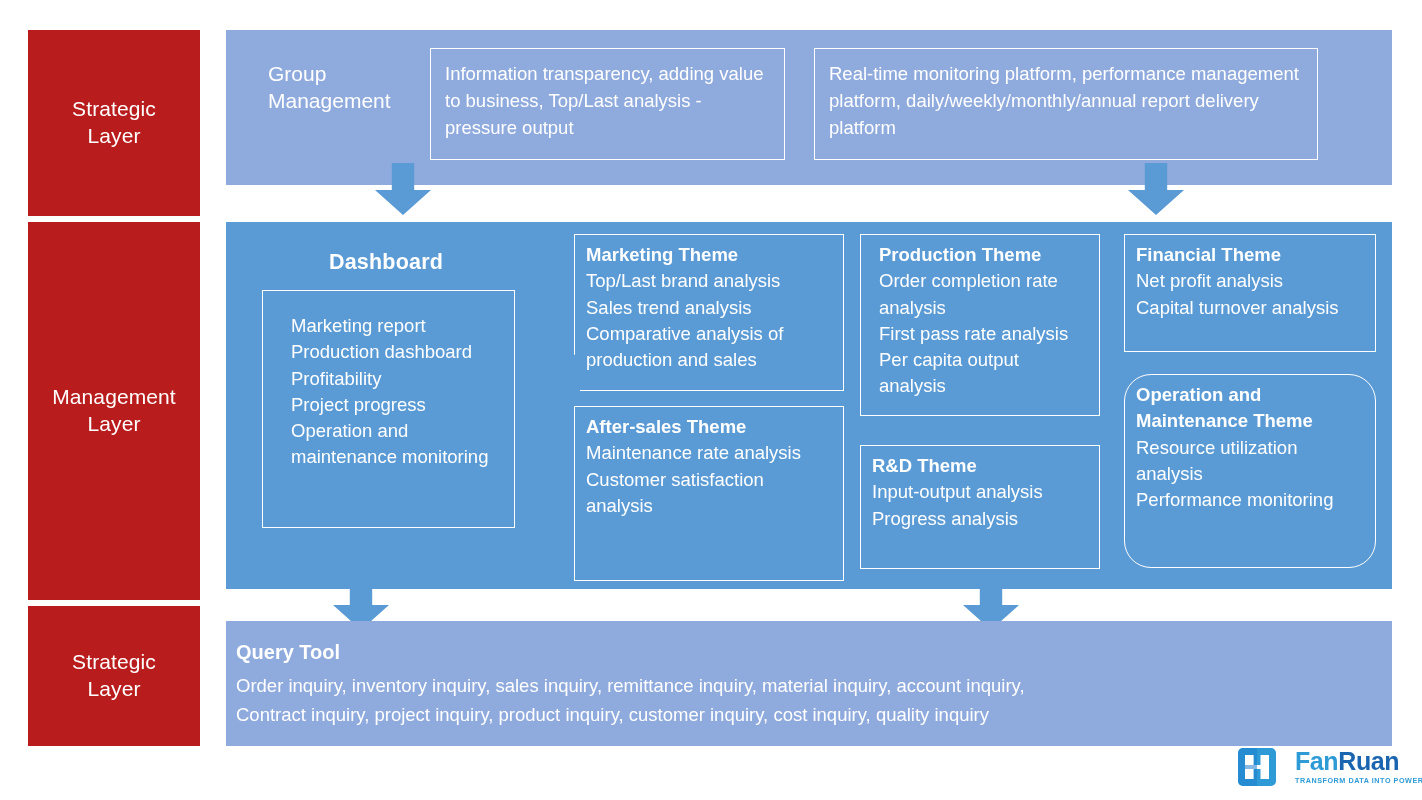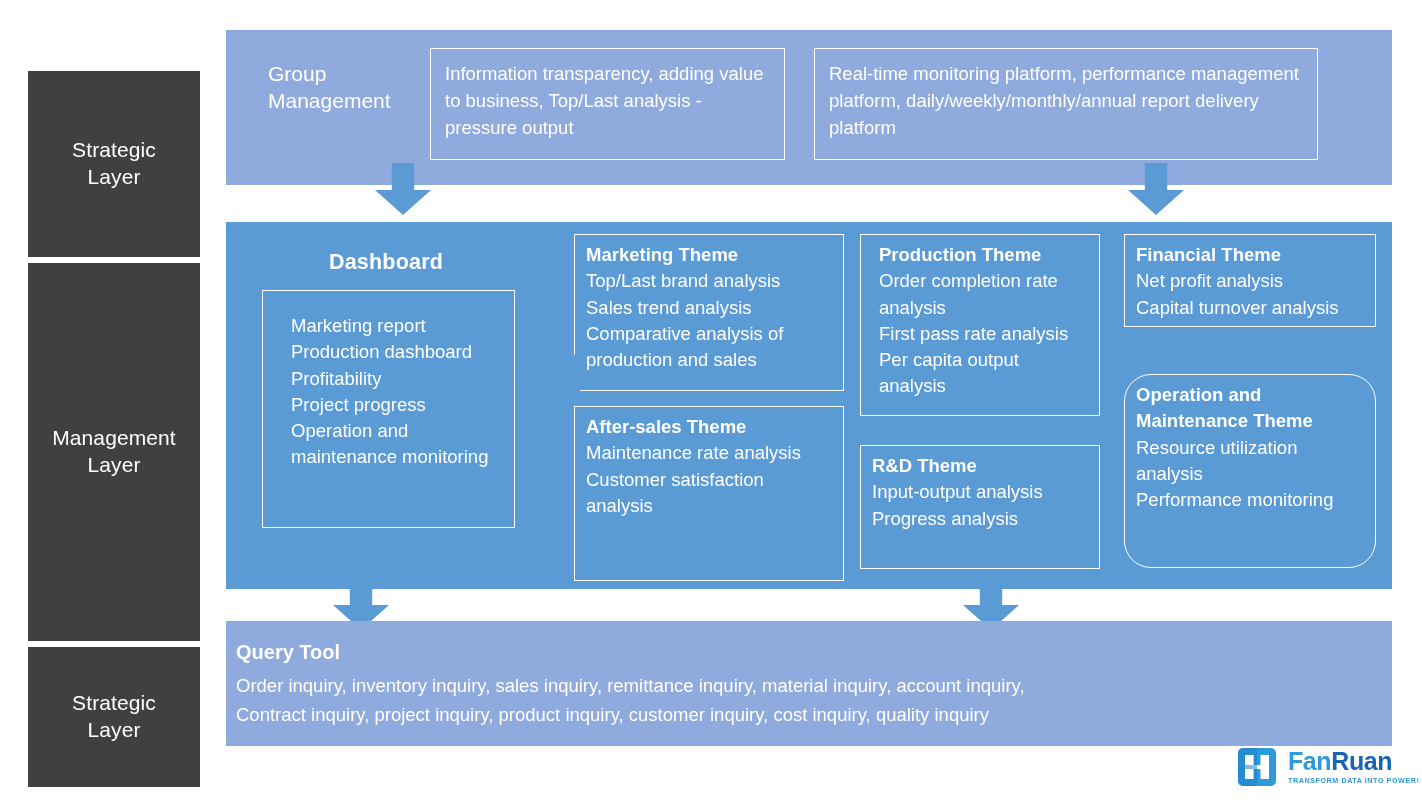--- a/index.html
+++ b/index.html
@@ -14,30 +14,29 @@
     position: relative;
     overflow: hidden;
     color: #ffffff;
   }
 
   
   .rail {
     position: absolute;
     left: 28px;
     width: 172px;
-    background: #404040;
+    background: #b91c1c;
     color: #ffffff;
     display: flex;
     align-items: center;
     justify-content: center;
     text-align: center;
     font-size: 21px;
     line-height: 1.28;
     letter-spacing: .1px;
-    margin-top: 41px;
   }
   .rail-strategic-top { top: 30px;  height: 186px; }
   .rail-management    { top: 222px; height: 378px; }
   .rail-strategic-bot { top: 606px; height: 140px; }
 
   
   .band-top {
     position: absolute;
     left: 226px;
     top: 30px;
@@ -121,21 +120,21 @@
     color: #ffffff;
   }
   .theme-card .t-head {
     font-weight: bold;
     display: block;
   }
   .card-marketing  { left: 574px;  top: 234px; width: 270px; height: 157px; }
   .card-aftersales { left: 574px;  top: 406px; width: 270px; height: 175px; }
   .card-production { left: 860px;  top: 234px; width: 240px; height: 182px; padding-left: 18px; }
   .card-rnd        { left: 860px;  top: 445px; width: 240px; height: 124px; }
-  .card-financial  { left: 1124px; top: 234px; width: 252px; height: 93px; }
+  .card-financial  { left: 1124px; top: 234px; width: 252px; height: 118px; }
   .card-opsmaint   { left: 1124px; top: 374px; width: 252px; height: 194px; border-radius: 27px; }
 
   
   .band-bot {
     position: absolute;
     left: 226px;
     top: 621px;
     width: 1166px;
     height: 125px;
     background: #8FAADC;
@@ -183,21 +182,21 @@
 
   
   .logo {
     position: absolute;
     left: 1238px;
     top: 744px;
     width: 172px;
     height: 46px;
     display: flex;
     align-items: center;
-    gap: 12px;
+    gap: 19px;
   }
   .logo-mark {
     width: 38px;
     height: 38px;
     position: relative;
     flex: 0 0 auto;
   }
   .logo-wordmark { position: relative; line-height: 1; }
   .logo-name {
     font-size: 25px;

